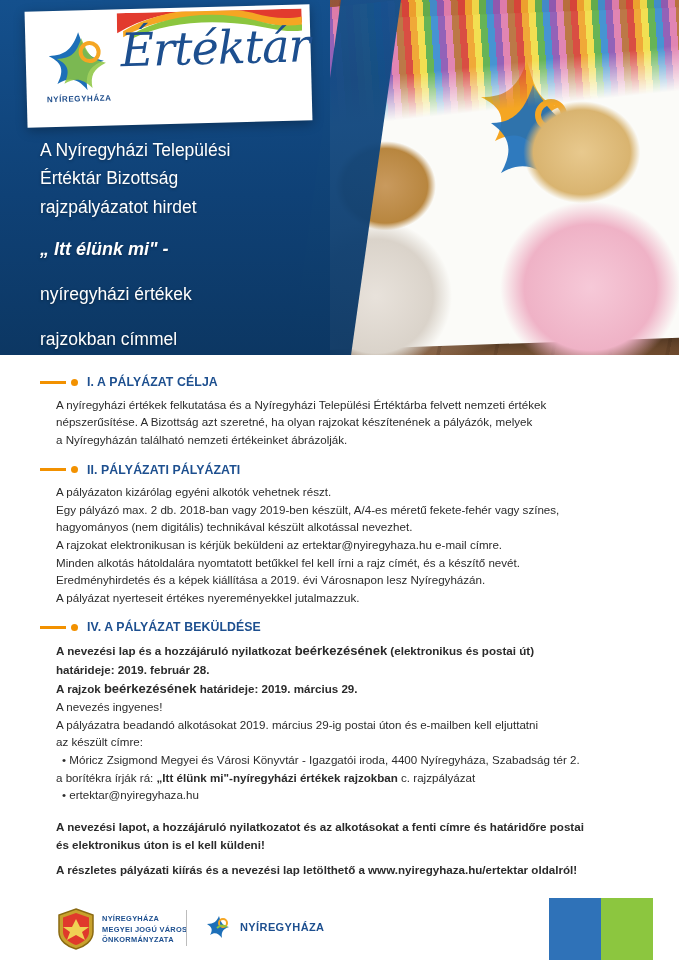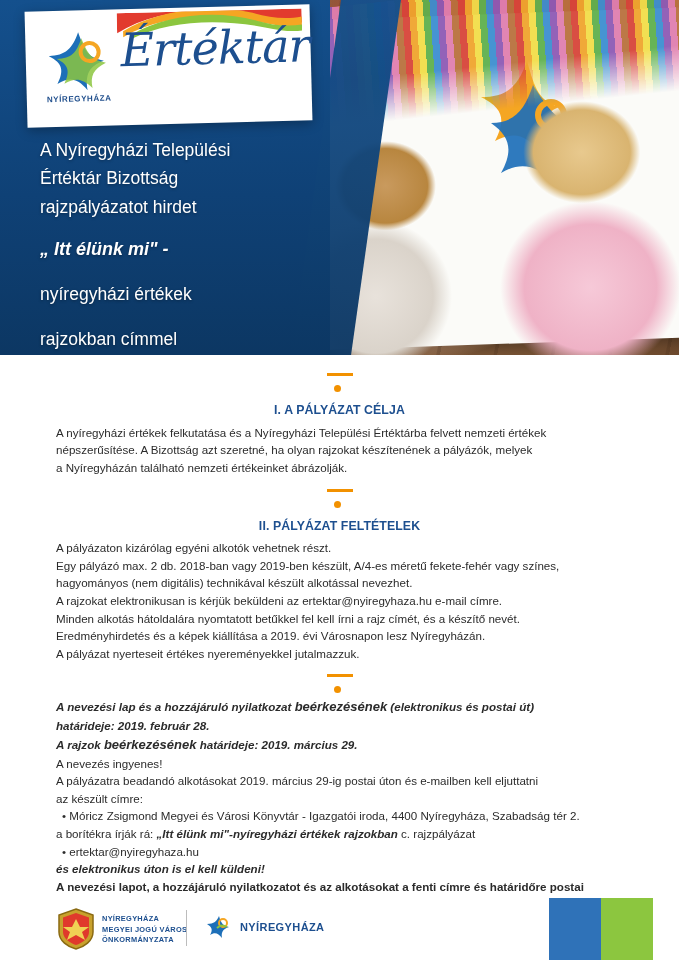--- a/index.html
+++ b/index.html
@@ -201,21 +201,20 @@
     position: relative;
     padding: 14px 40px 0 40px;
     font-size: 11.6px;
     line-height: 1.52;
   }
   .sec-head {
     display: flex;
     align-items: center;
     gap: 9px;
     margin: 12px 0 4px 0;
-    flex-direction: column;
   }
   .sec-head:first-child { margin-top: 4px; }
   .dash {
     display: inline-block;
     width: 26px;
     height: 3px;
     background: #f29100;
     flex: 0 0 auto;
   }
   .dot {
@@ -229,21 +228,21 @@
   }
   .sec-title {
     color: #1d4f8f;
     font-weight: bold;
     font-size: 12.3px;
     letter-spacing: .1px;
   }
   .para { margin: 0 0 0 0; }
   .para + .para { margin-top: 0; }
   .block { margin-left: 16px; }
-  .b { font-weight: bold; font-style: italic; }
+  .b { font-weight: bold; }
   .bul { margin-left: 6px; }
   .strongline { font-weight: bold; margin-top: 14px; }
 
   
   .footer {
     position: absolute;
     left: 0;
     bottom: 0;
     width: 679px;
     height: 62px;
@@ -362,60 +361,61 @@
   </div>
   <div class="block">
     <div class="para">A nyíregyházi értékek felkutatása és a Nyíregyházi Települési Értéktárba felvett nemzeti értékek</div>
     <div class="para">népszerűsítése. A Bizottság azt szeretné, ha olyan rajzokat készítenének a pályázók, melyek</div>
     <div class="para">a Nyíregyházán található nemzeti értékeinket ábrázolják.</div>
   </div>
 
   <div class="sec-head">
     <span class="dash"></span>
     <span class="dot"></span>
-    <span class="sec-title">II. PÁLYÁZAT FELTÉTELEK</span>
+    <span class="sec-title">II. PÁLYÁZATI PÁLYÁZATI</span>
   </div>
   <div class="block">
     <div class="para">A pályázaton kizárólag egyéni alkotók vehetnek részt.</div>
     <div class="para">Egy pályázó max. 2 db. 2018-ban vagy 2019-ben készült, A/4-es méretű fekete-fehér vagy színes,</div>
     <div class="para">hagyományos (nem digitális) technikával készült alkotással nevezhet.</div>
     <div class="para">A rajzokat elektronikusan is kérjük beküldeni az ertektar@nyiregyhaza.hu e-mail címre.</div>
     <div class="para">Minden alkotás hátoldalára nyomtatott betűkkel fel kell írni a rajz címét, és a készítő nevét.</div>
     <div class="para">Eredményhirdetés és a képek kiállítása a 2019. évi Városnapon lesz Nyíregyházán.</div>
   </div>
 
   <div class="block">
     <div class="para">A pályázat nyerteseit értékes nyereményekkel jutalmazzuk.</div>
   </div>
 
   <div class="sec-head">
     <span class="dash"></span>
     <span class="dot"></span>
+    <span class="sec-title">IV. A PÁLYÁZAT BEKÜLDÉSE</span>
   </div>
   <div class="block">
     <div class="para">
       <span class="b">A nevezési lap és a hozzájáruló nyilatkozat </span><span class="b" style="font-size:13px">beérkezésének</span><span class="b"> (elektronikus és postai út)</span>
     </div>
     <div class="para b">határideje: 2019. február  28.</div>
     <div class="para">
       <span class="b">A rajzok </span><span class="b" style="font-size:13px">beérkezésének</span><span class="b"> határideje: 2019. március 29.</span>
     </div>
     <div class="para">A nevezés ingyenes!</div>
     <div class="para">A pályázatra beadandó alkotásokat 2019. március 29-ig postai úton és e-mailben kell eljuttatni</div>
     <div class="para">az készült címre:</div>
     <div class="para bul">• Móricz Zsigmond Megyei és Városi Könyvtár - Igazgatói iroda, 4400 Nyíregyháza, Szabadság tér 2.</div>
     <div class="para">
       <span>a borítékra írják rá: </span><span class="b">„Itt élünk mi"-nyíregyházi értékek rajzokban</span><span> c. rajzpályázat</span>
     </div>
     <div class="para bul">• ertektar@nyiregyhaza.hu</div>
   </div>
 
   <div class="block">
+    <div class="para strongline">A nevezési lapot, a hozzájáruló nyilatkozatot és az alkotásokat a fenti címre és határidőre postai</div>
     <div class="para b">és elektronikus úton is el kell küldeni!</div>
-    <div class="para strongline">A nevezési lapot, a hozzájáruló nyilatkozatot és az alkotásokat a fenti címre és határidőre postai</div>
     <div class="para b" style="margin-top:8px">A részletes pályázati kiírás és a nevezési lap letölthető a www.nyiregyhaza.hu/ertektar oldalról!</div>
   </div>
 </div>
 
 <div class="footer">
   <svg class="crest" viewBox="0 0 40 42">
     <path d="M20 1 L37 7 L37 24 C37 33 28 39 20 41 C12 39 3 33 3 24 L3 7 Z" fill="#c8a12c" stroke="#8a6a12" stroke-width="1.5"></path>
     <path d="M20 5 L33 9.5 L33 24 C33 30.5 26 35 20 37 C14 35 7 30.5 7 24 L7 9.5 Z" fill="#e0392c"></path>
     <path d="M20 11 L24 19 L33 19 L26 24 L29 32 L20 27 L11 32 L14 24 L7 19 L16 19 Z" fill="#f0d154"></path>
   </svg>

